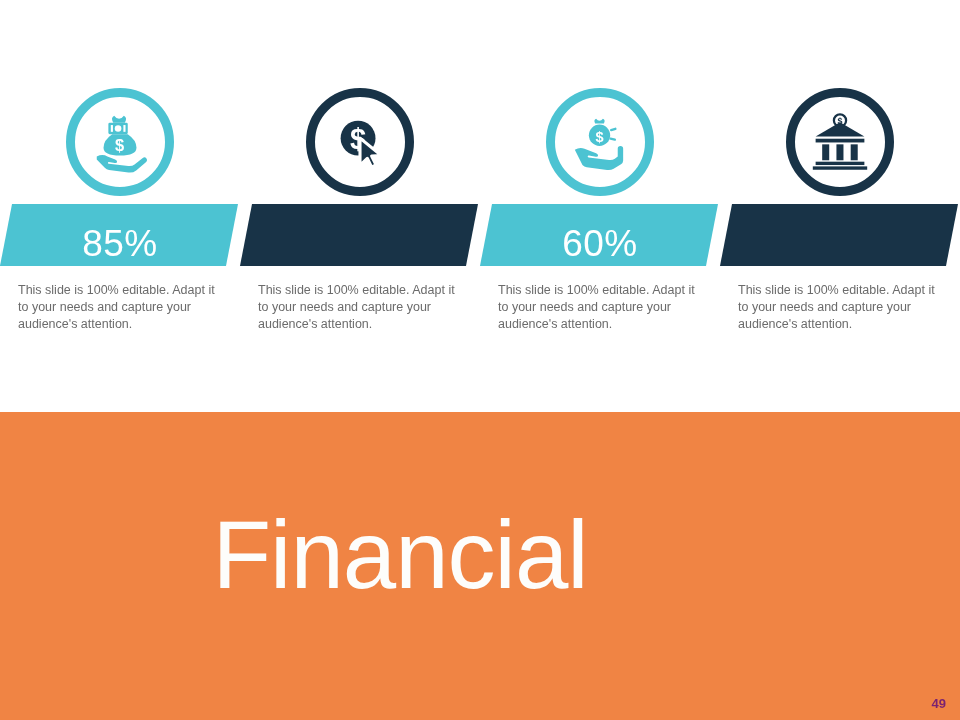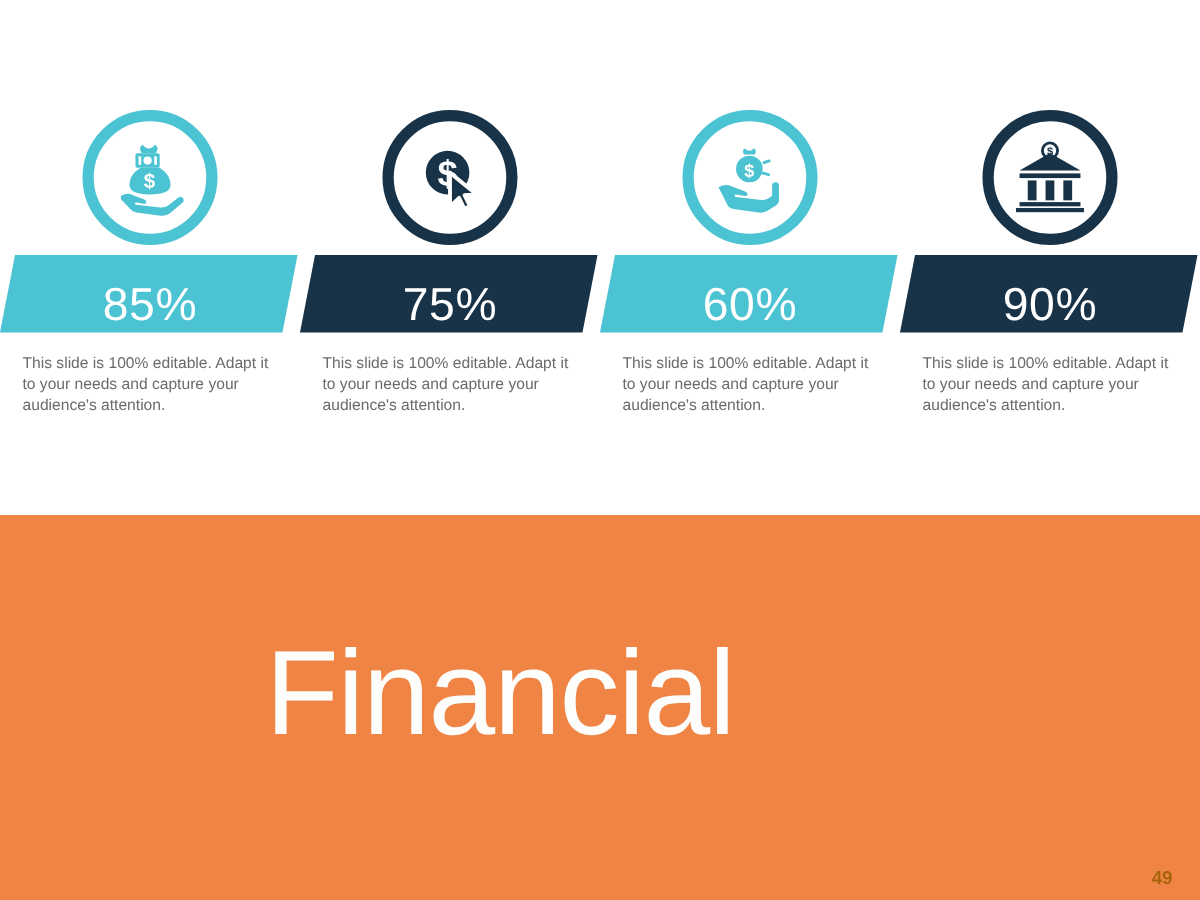--- a/index.html
+++ b/index.html
@@ -122,24 +122,24 @@
     text-align: center;
     color: #fdfdfb;
     font-size: 96px;
     font-weight: 400;
     line-height: 1.1;
     letter-spacing: -1px;
   }
 
   .page-number {
     position: absolute;
-    right: 22px;
+    right: 14px;
     bottom: 9px;
-    color: #a16207;
-    font-size: 15px;
+    color: #701a75;
+    font-size: 13px;
     font-weight: bold;
     opacity: 0.92;
   }
 </style>
 </head>
 <body>
 
 <div class="slide">
 
   <div class="stats-row">
@@ -174,21 +174,20 @@
         <svg width="62" height="62" viewBox="0 0 64 64" aria-hidden="true">
           <g fill="#183347">
             <circle cx="30" cy="28" r="18"></circle>
             <text x="30" y="39" font-family="'Liberation Sans',sans-serif" font-size="30" font-weight="bold" fill="#ffffff" text-anchor="middle">$</text>
 
             <path d="M32 28 L32 56 L39.5 48.8 L44 58 L48.5 55.6 L44 46.6 L54 46 Z" fill="#183347" stroke="#ffffff" stroke-width="3.2" stroke-linejoin="round"></path>
           </g>
         </svg>
       </div>
       <div class="pct-banner navy"></div>
-      <div class="pct-label">75%</div>
       <div class="stat-desc">This slide is 100% editable. Adapt it to your needs and capture your audience's attention.</div>
     </div>
 
     <div class="stat-col">
       <div class="icon-circle">
         <svg width="62" height="62" viewBox="0 0 64 64" aria-hidden="true">
           <g fill="#4cc3d2">
 
             <path d="M27 13 q-2 -4 1 -5 q1.5 2 3.5 2 q2 0 3.5 -2 q3 1 1 5 z"></path>
 
@@ -222,21 +221,20 @@
             <rect x="13" y="34.5" width="7.5" height="17"></rect>
             <rect x="28.2" y="34.5" width="7.5" height="17"></rect>
             <rect x="43.4" y="34.5" width="7.5" height="17"></rect>
 
             <rect x="6" y="53" width="52" height="3.6"></rect>
             <rect x="3" y="58" width="58" height="3.6"></rect>
           </g>
         </svg>
       </div>
       <div class="pct-banner navy"></div>
-      <div class="pct-label">90%</div>
       <div class="stat-desc">This slide is 100% editable. Adapt it to your needs and capture your audience's attention.</div>
     </div>
 
   </div>
 
   <div class="orange-band"></div>
   <div class="slide-title">Financial</div>
   <div class="page-number">49</div>
 
 </div>

